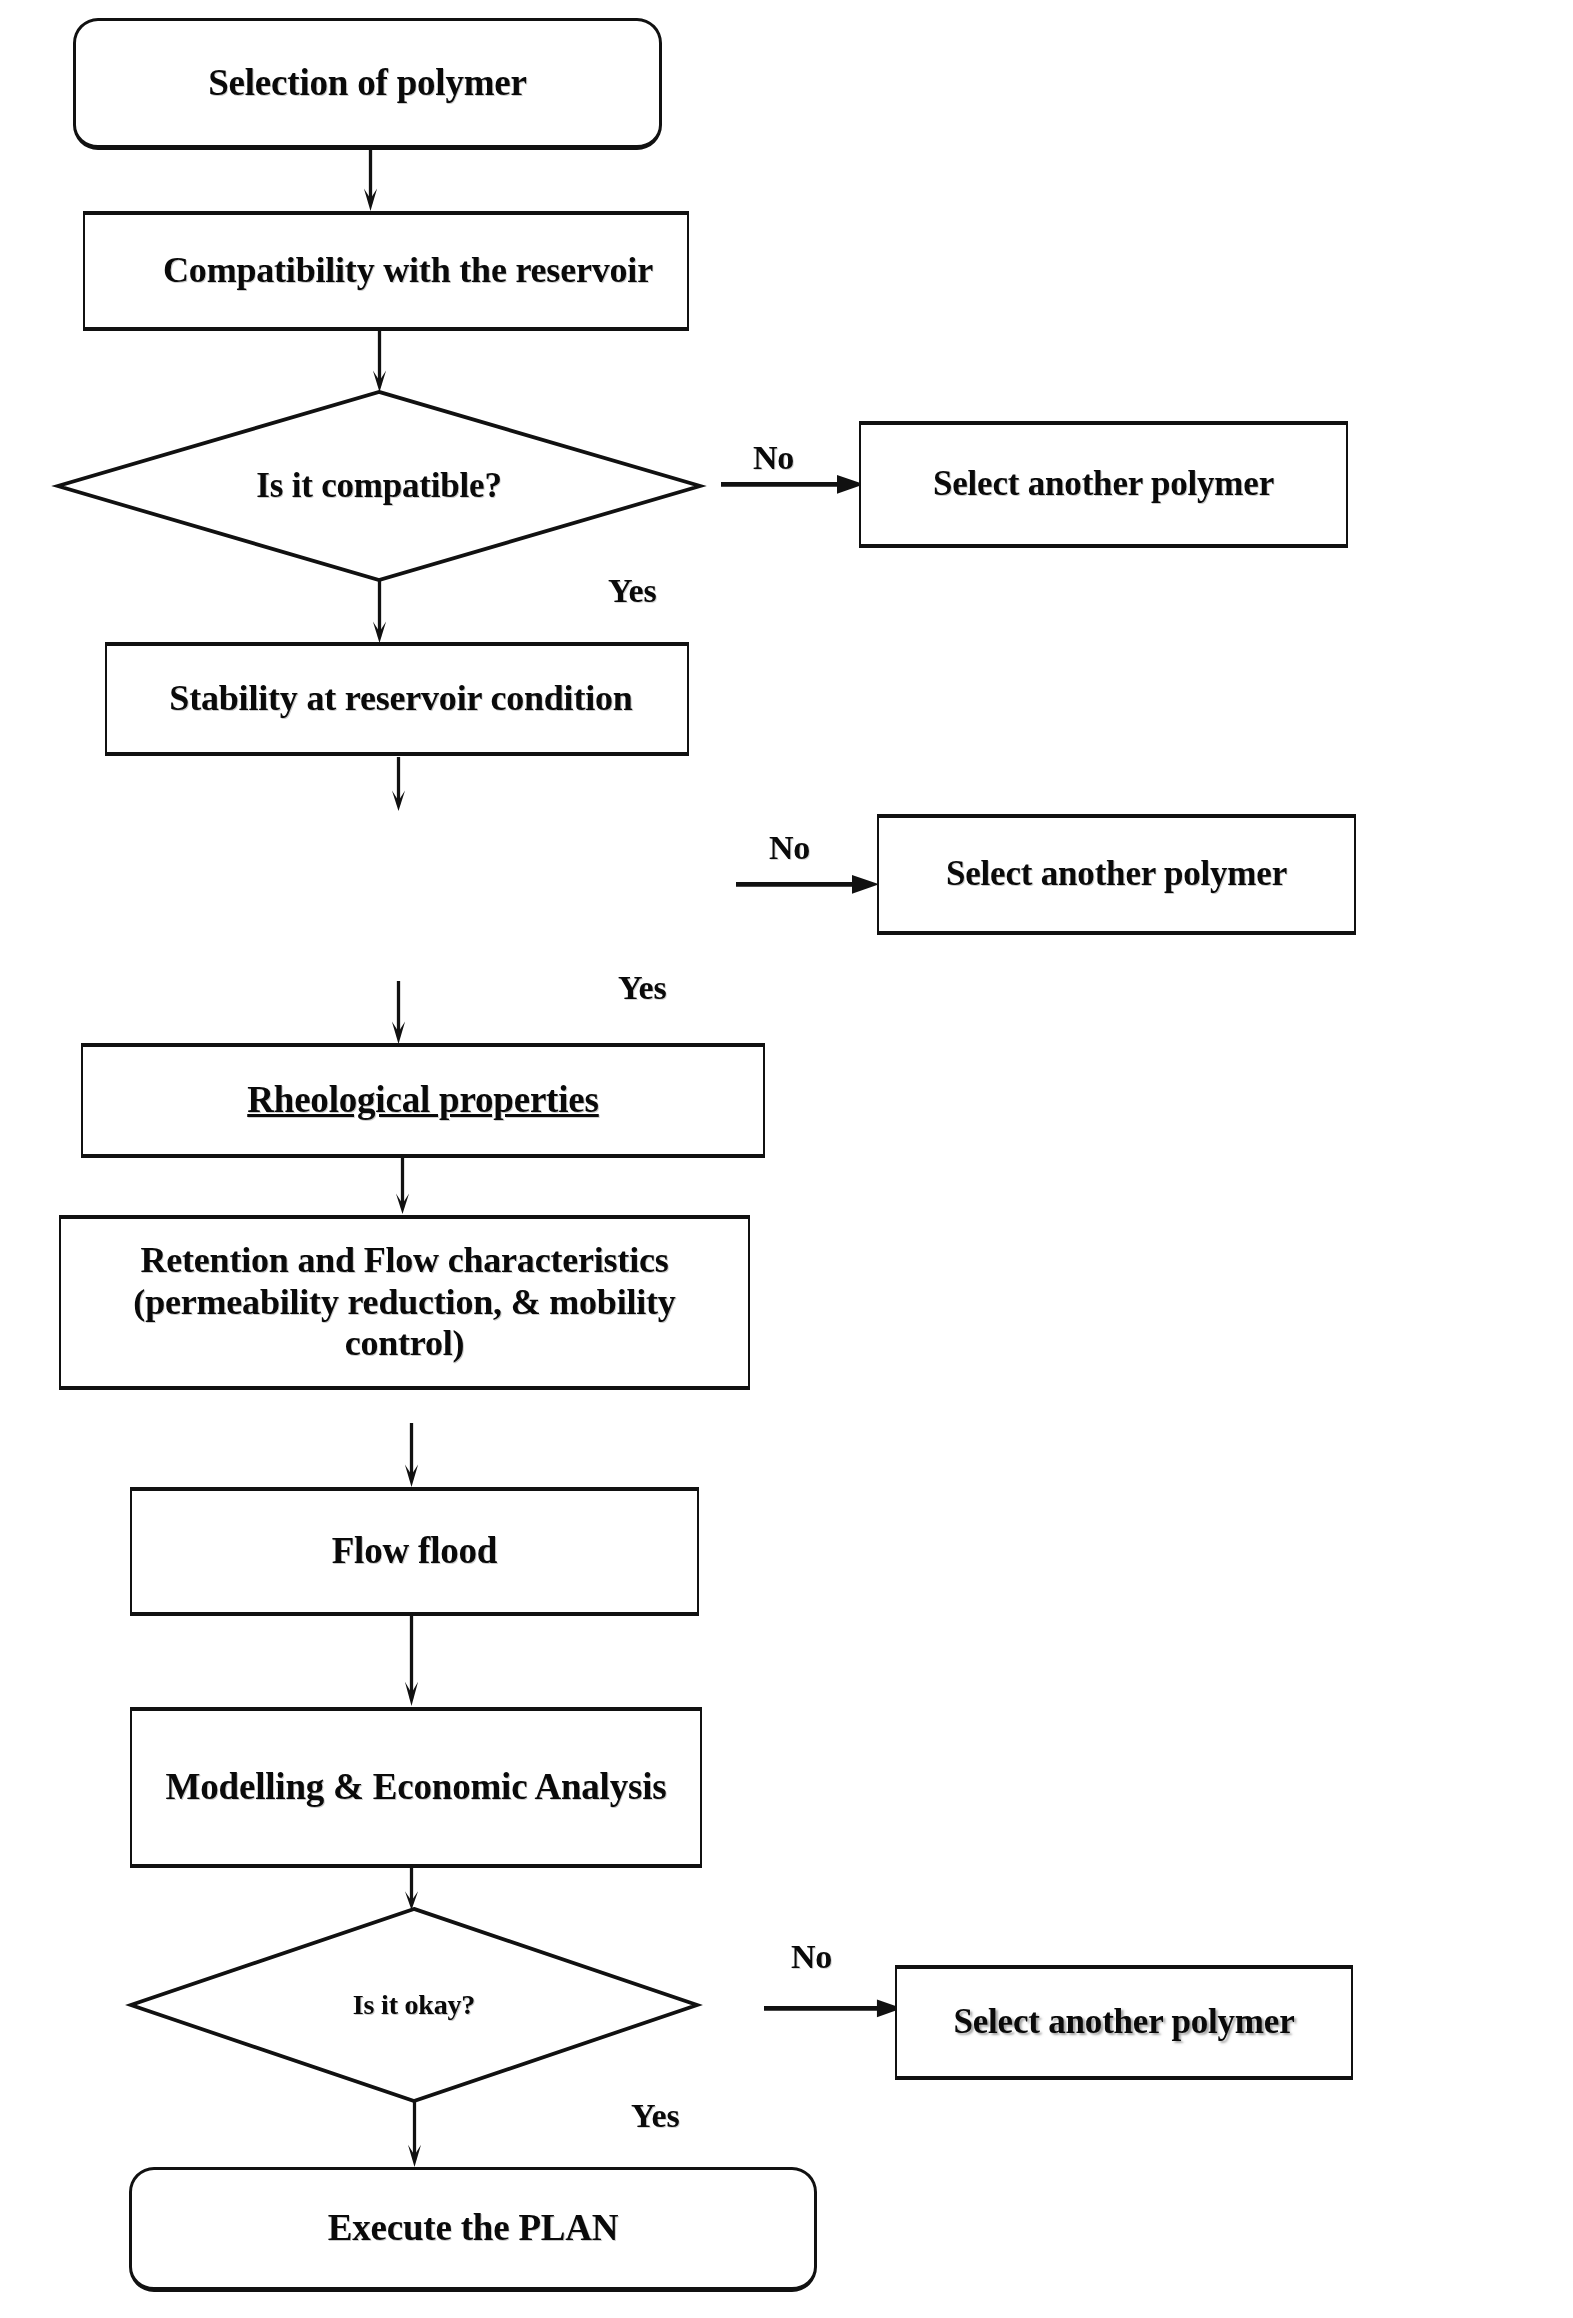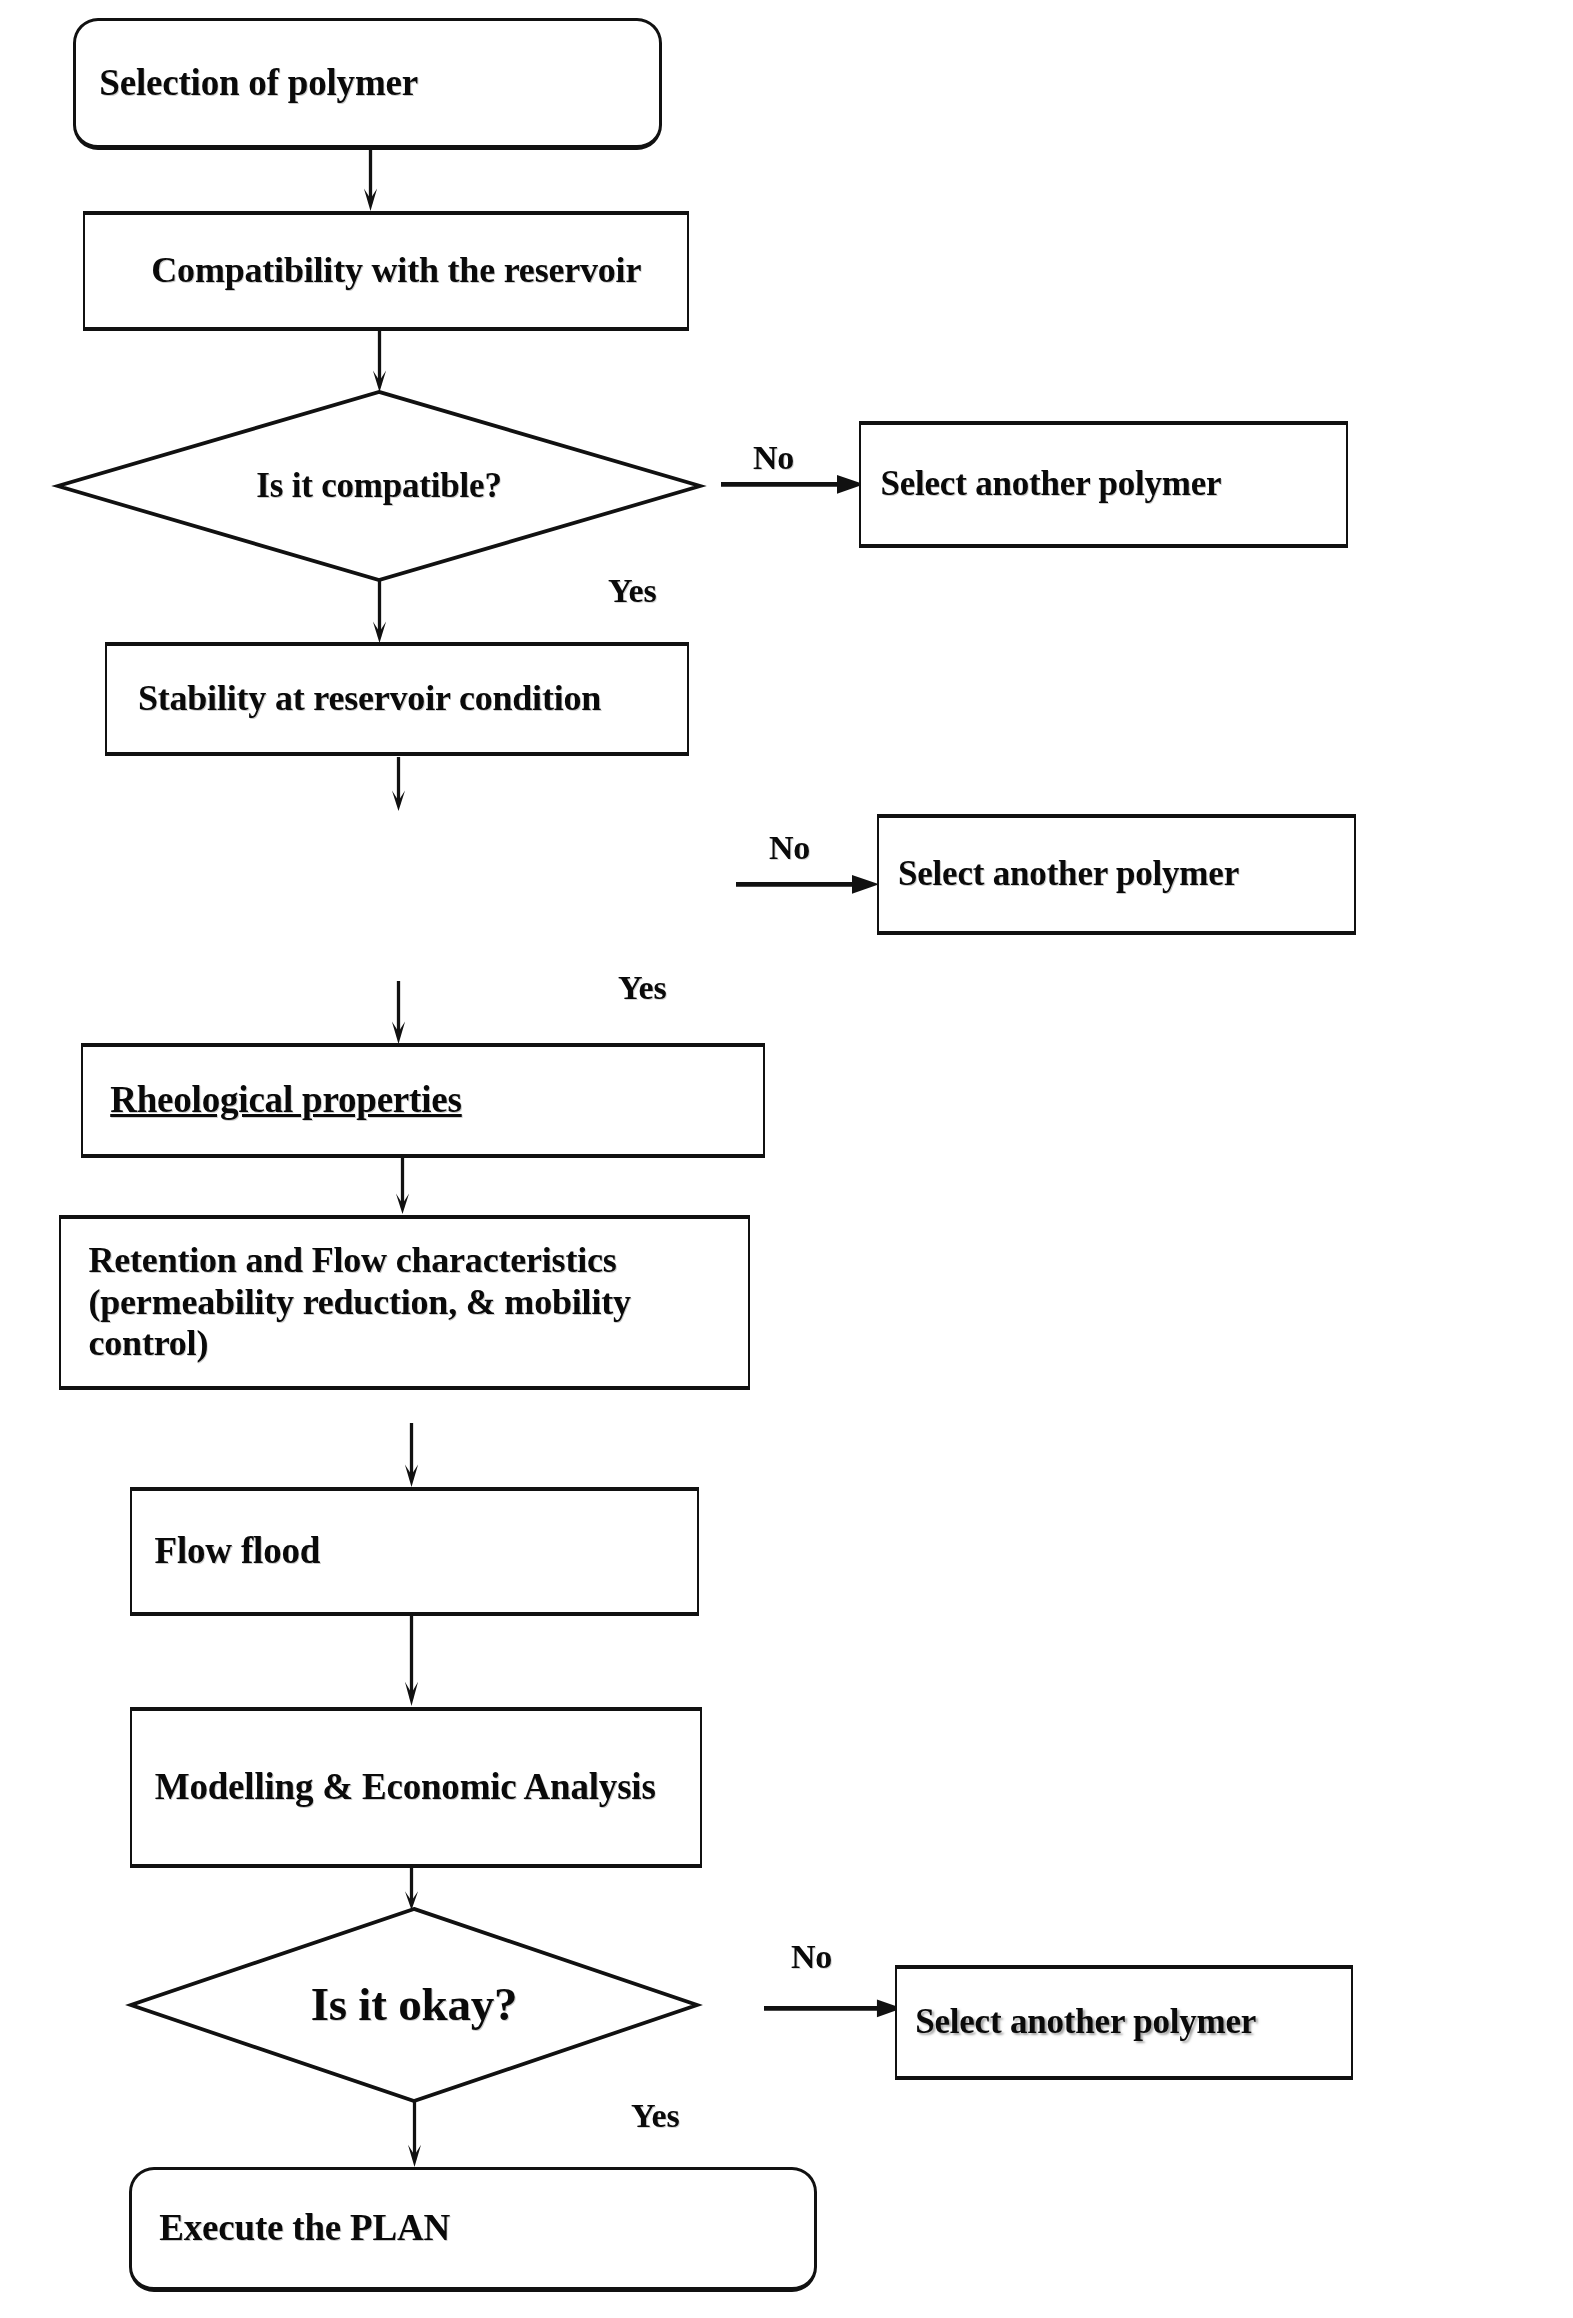--- a/index.html
+++ b/index.html
@@ -14,20 +14,21 @@
     background:#ffffff;
     overflow:hidden;
   }
   
   .node{
     position:absolute;
     box-sizing:border-box;
     display:flex;
     align-items:center;
     justify-content:center;
+    text-align:center;
     color:#0a0a0a;
     font-weight:700;
     line-height:1.16;
     letter-spacing:-0.2px;
     background:#ffffff;
   }
   .rect{
     border:2.3px solid #111111;
     border-top-width:4.2px;
     border-bottom-width:4.2px;
@@ -218,21 +219,21 @@
     <svg width="19" height="43" viewBox="0 0 40 92">
       <line x1="20" y1="0" x2="20" y2="76" stroke="#111111" stroke-width="7"></line>
       <path d="M6 50 L20 90 L34 50 L20 70 Z" fill="#111111"></path>
     </svg>
   </div>
 
   <div class="diamond" style="left:129px;top:1907px;width:570px;height:196px;">
     <svg viewBox="0 0 1218 418" preserveAspectRatio="none">
       <polygon points="609,4 1214,209 609,414 4,209" fill="#ffffff" stroke="#111111" stroke-width="8"></polygon>
     </svg>
-    <div class="dlabel" style="font-size:47px;">
+    <div class="dlabel" style="font-size:28px;">
       <span>Is it okay?</span>
     </div>
   </div>
 
   <div class="branch-label" style="left:791px;top:1938px;font-size:34px;">No</div>
 
   <div class="conn" style="left:764px;top:1998px;width:140px;height:20.6px;">
     <svg width="140" height="20.6" viewBox="0 0 300 44">
       <line x1="0" y1="22" x2="244" y2="22" stroke="#111111" stroke-width="10"></line>
       <path d="M242 3 L296 22 L242 41 Z" fill="#111111"></path>

